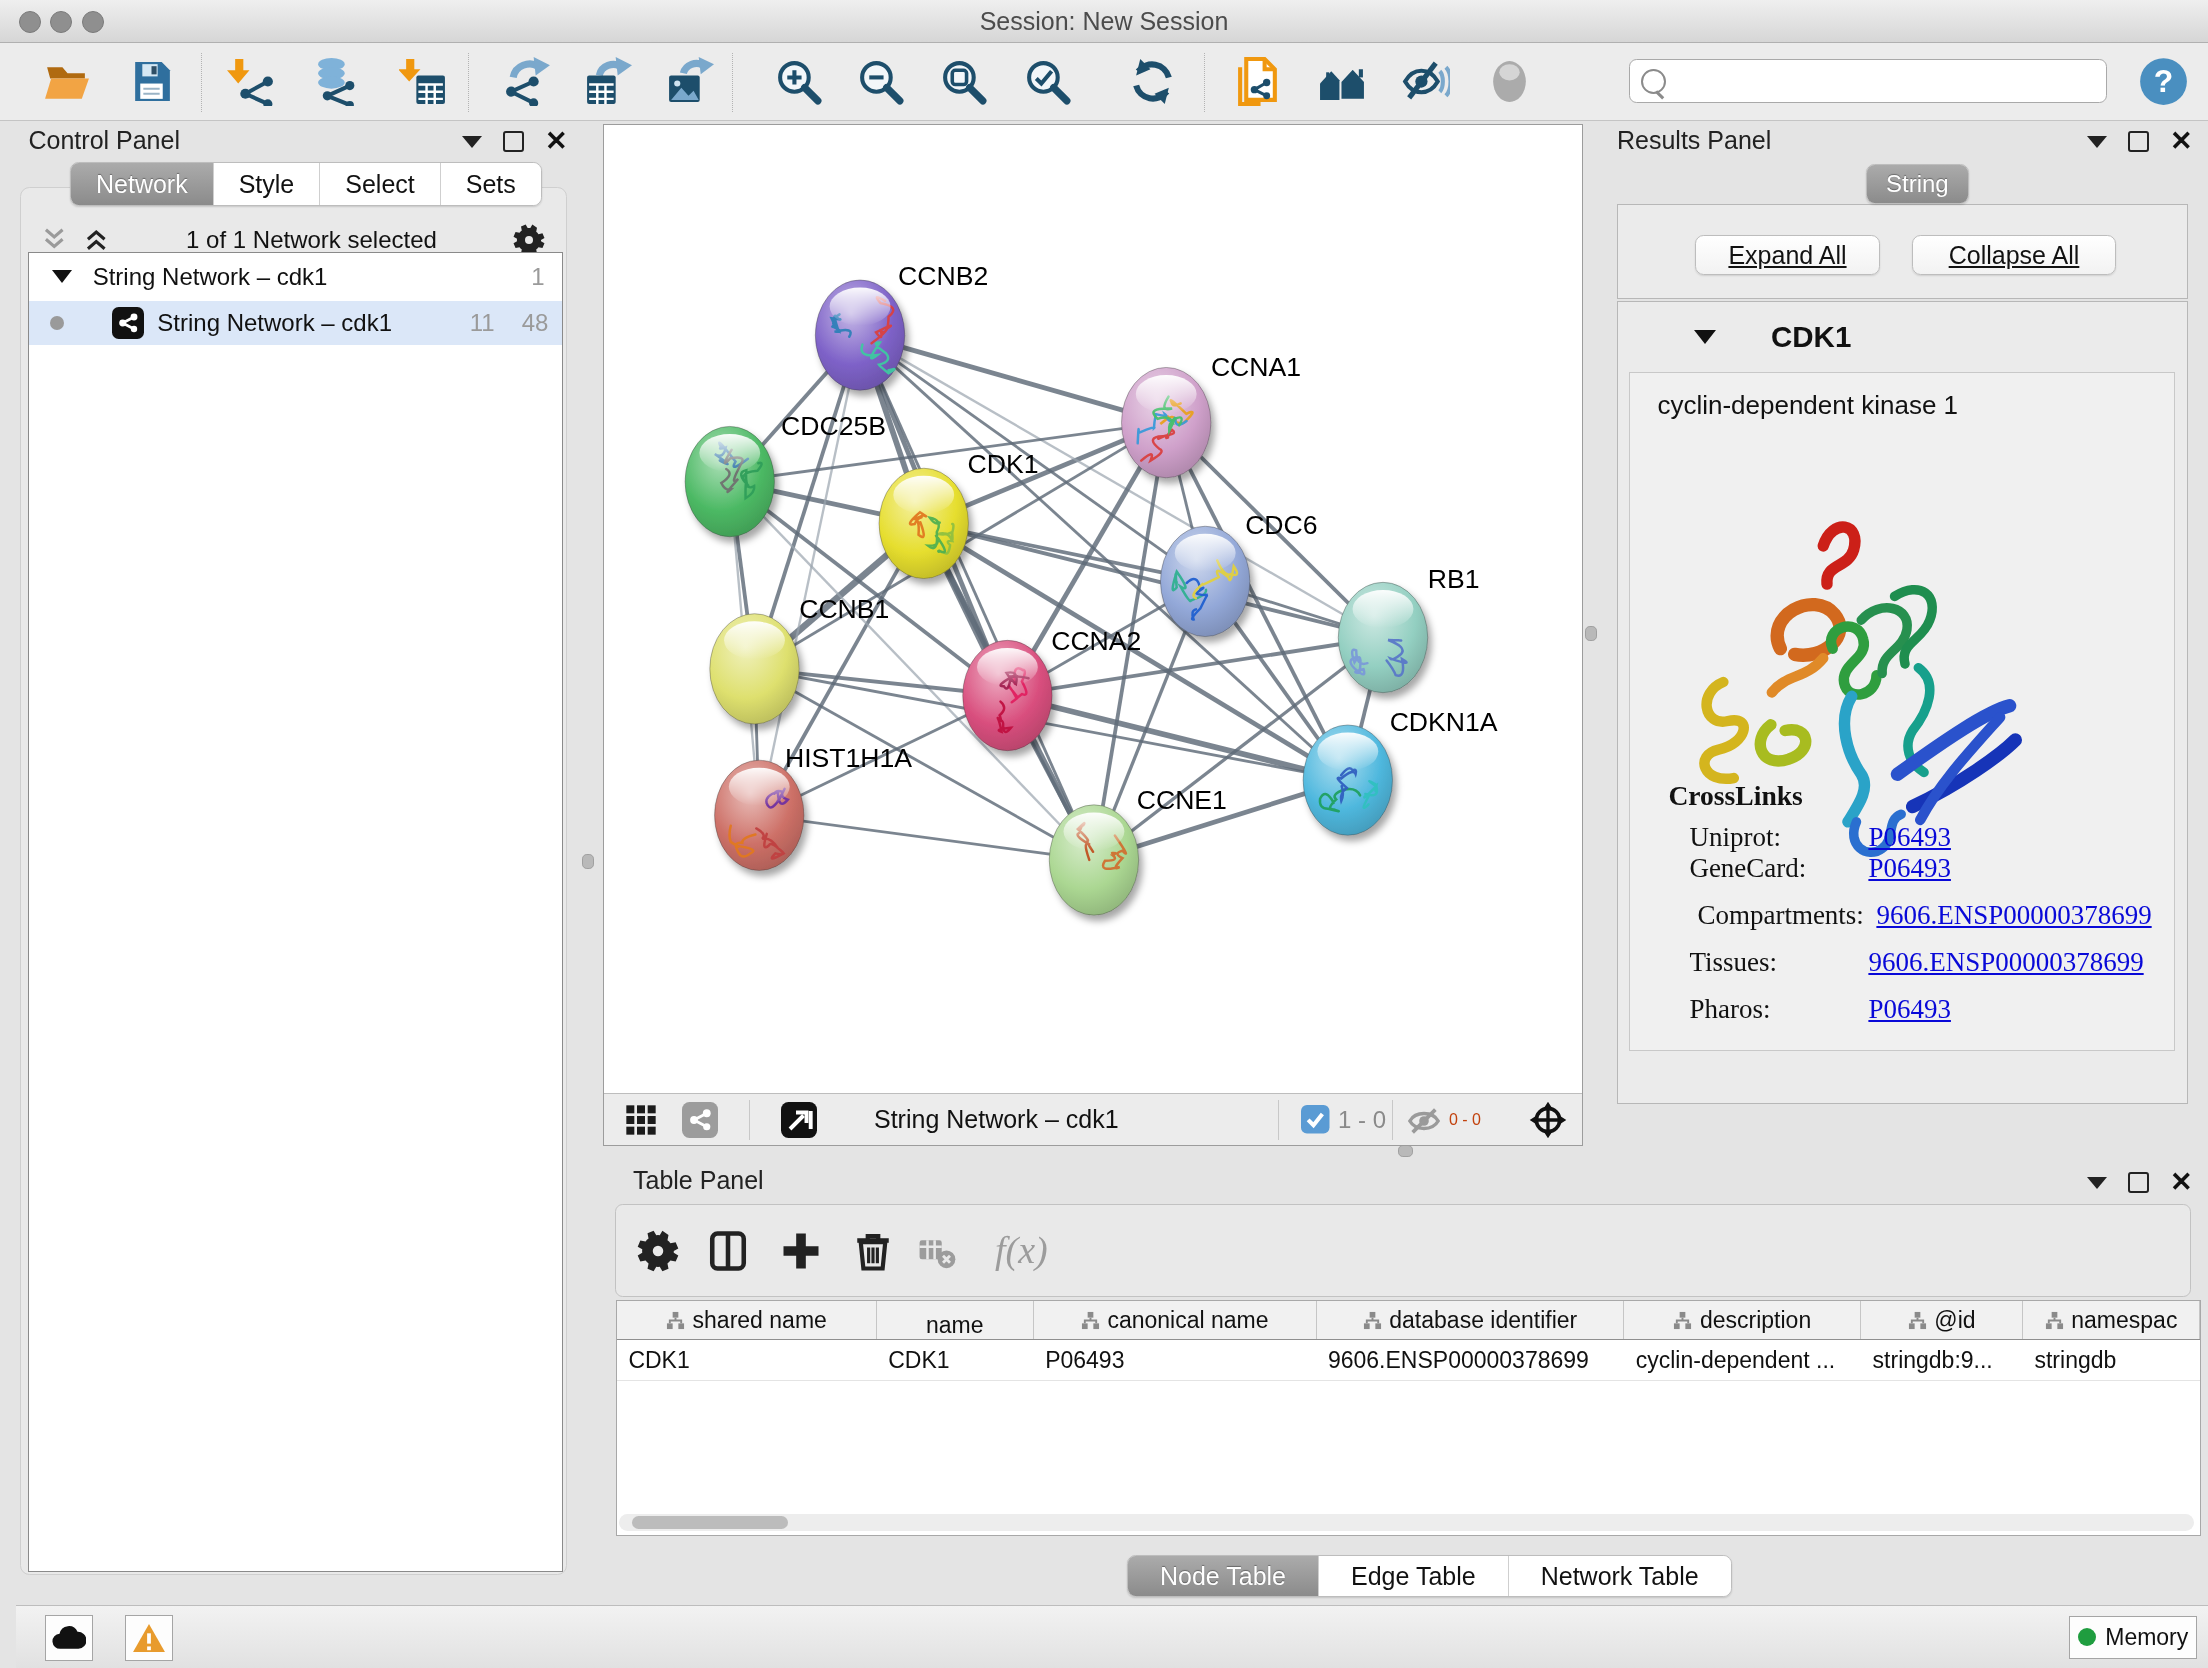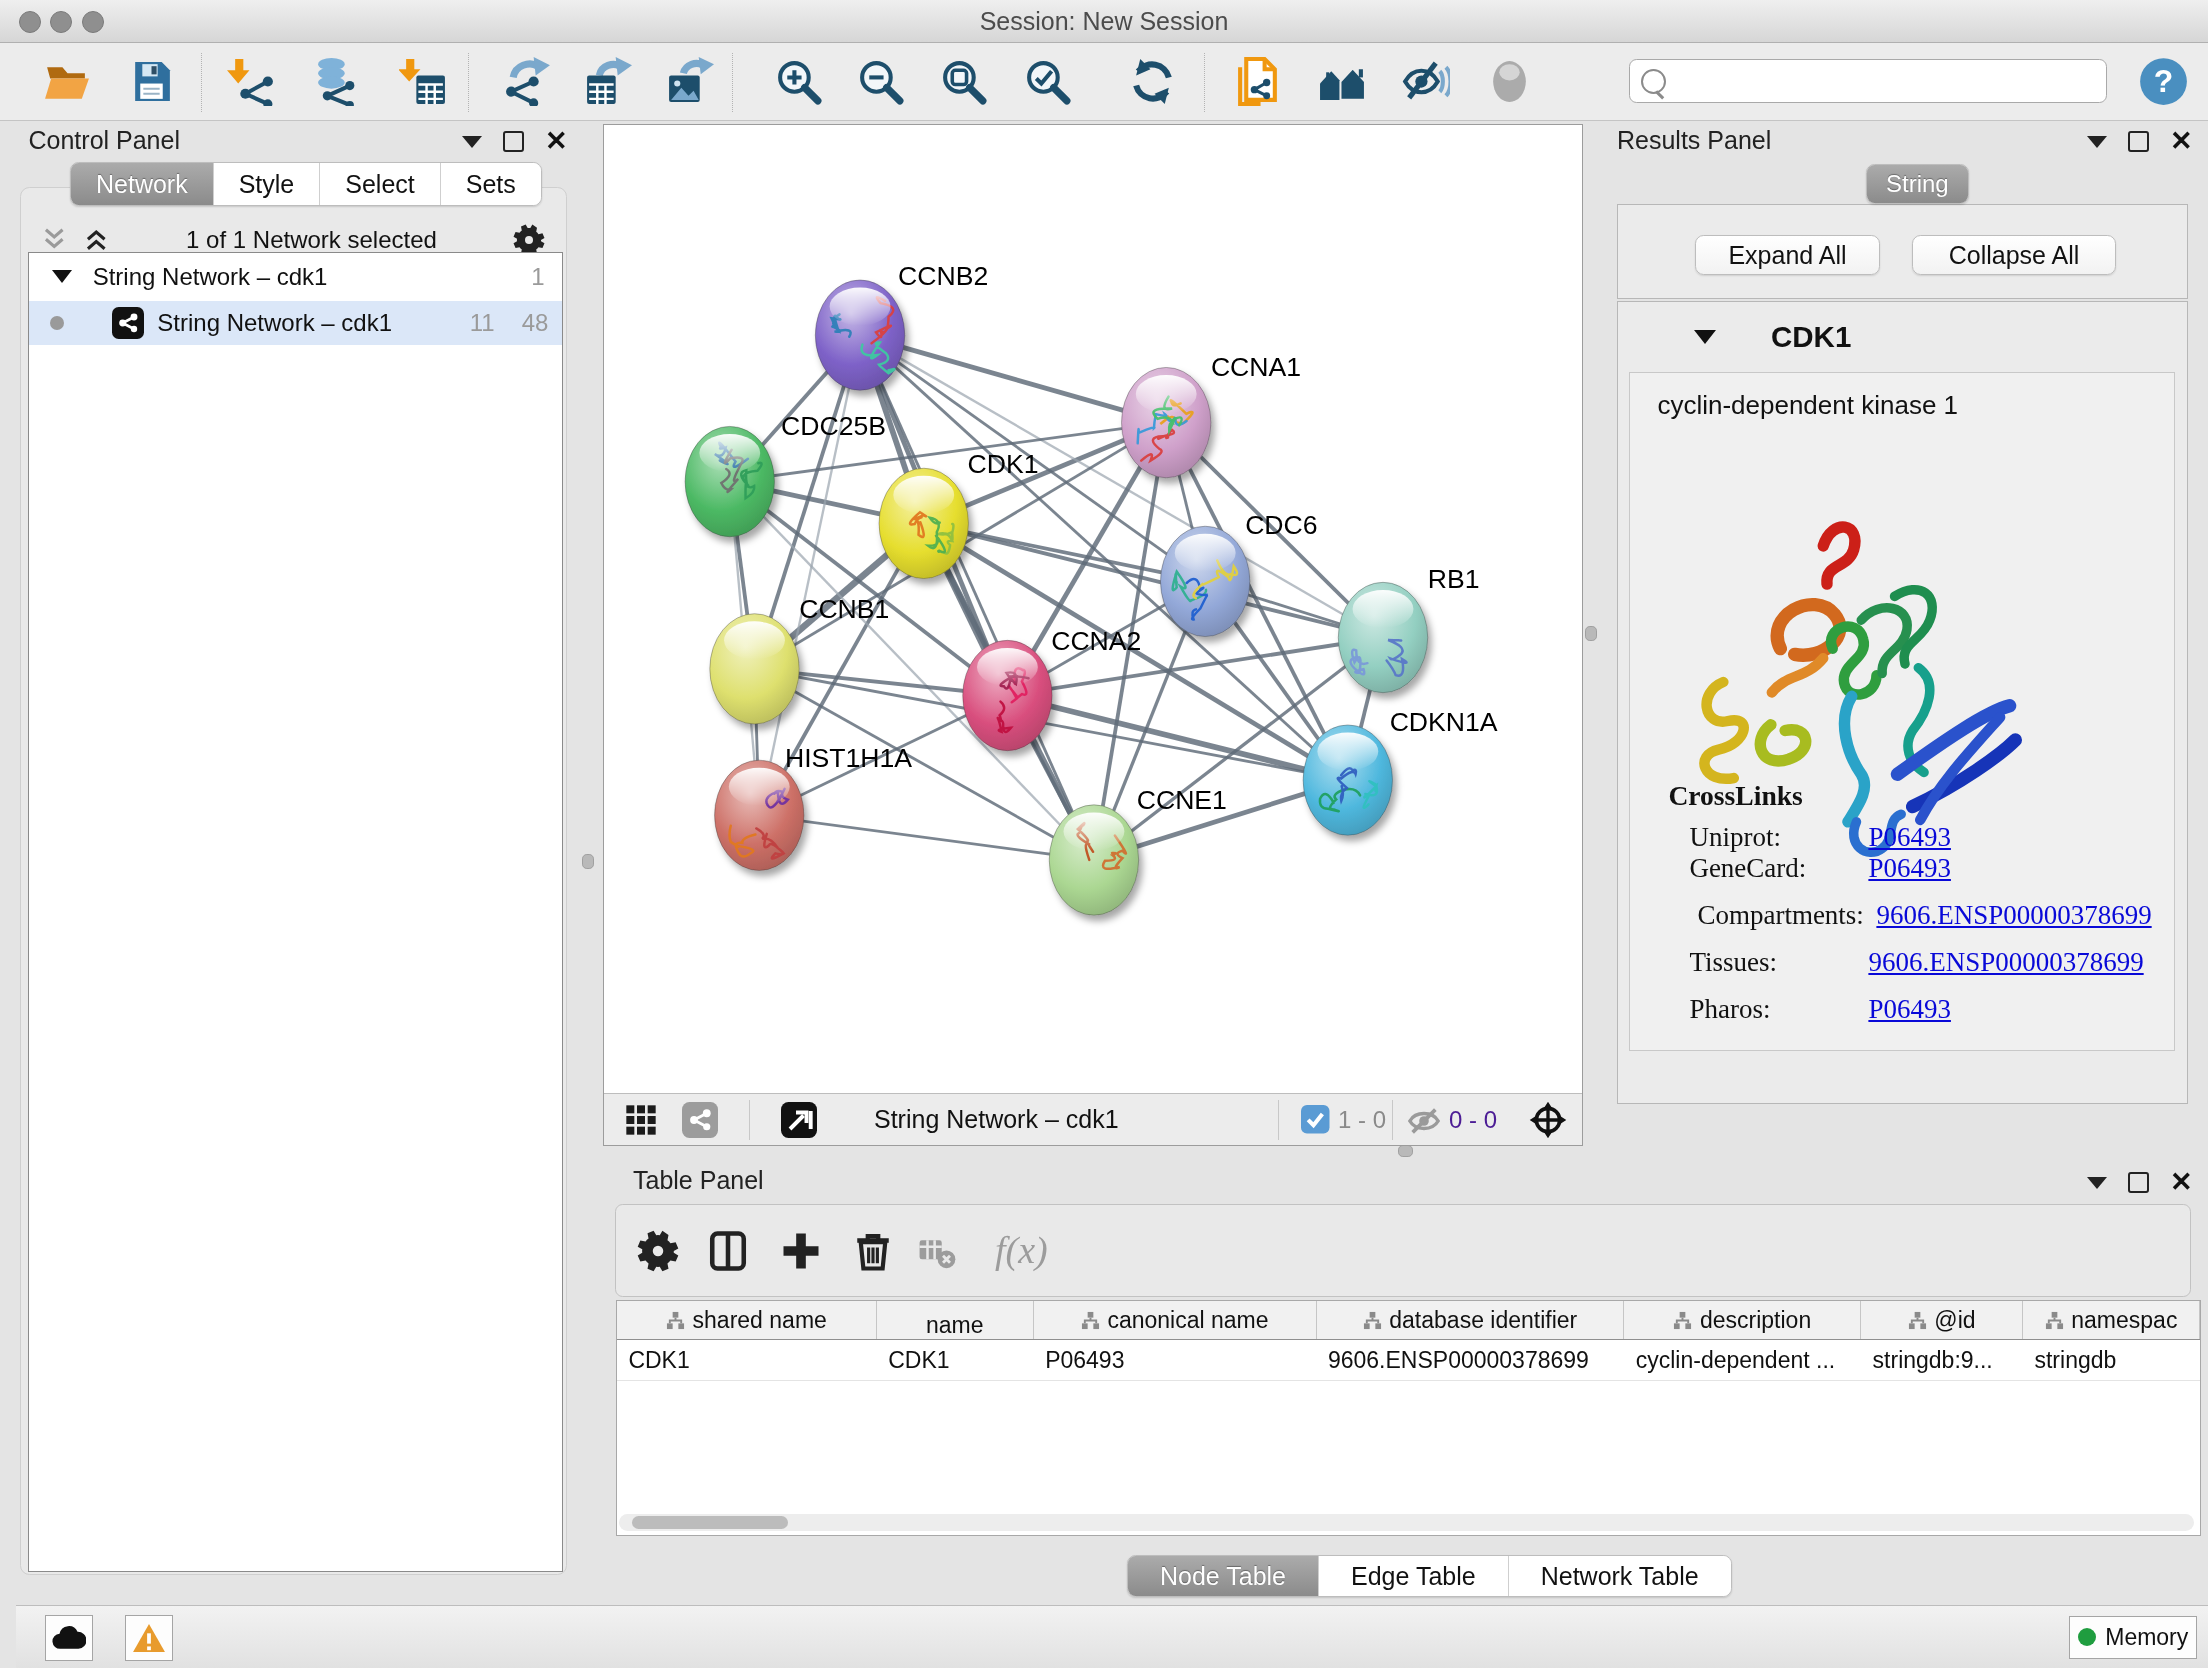--- a/index.html
+++ b/index.html
@@ -44,21 +44,21 @@
   #cp-tree{position:absolute;left:6.7px;top:64px;width:533px;height:1318px;background:#fff;border:1px solid #8a8a8a;}
   .trow{position:absolute;left:0;width:100%;height:44px;display:flex;align-items:center;font-size:24px;}
   .num{color:#9a9a9a;font-size:24px;}
   
   #netpanel{left:603px;top:124px;width:978px;height:1020px;background:#fff;border:1px solid #9c9c9c;}
   #netbar{position:absolute;left:0;top:968px;width:978px;height:51px;background:#ececec;border-top:1px solid #bdbdbd;}
   .nb-sep{position:absolute;top:5.7px;height:40px;width:0;border-left:1px solid #c8c8c8;}
   
   .rbox{background:#ebebeb;border:1px solid #b7b7b7;}
   .btn{background:linear-gradient(#ffffff,#f2f2f2);border:1px solid #bdbdbd;border-radius:8.6px;
-    font-size:25px;text-align:center;box-shadow:0 1px 1.9px rgba(0,0,0,.12);}
+    font-size:25px;text-align:center;box-shadow:0 1px 1.9px rgba(0,0,0,.12);text-decoration:underline;}
   a.link{color:#0909d8;text-decoration:underline;}
   .serif{font-family:"Liberation Serif",serif;}
   
   #tp-toolbar{left:615px;top:1204px;width:1574px;height:91px;background:#e9e9e9;
     border:1px solid #c2c2c2;border-radius:7.6px;}
   #dtable{left:616px;top:1300px;width:1583px;height:235px;background:#fff;border:1px solid #a8a8a8;border-top:none;}
   .thead{display:flex;background:#f1f1f1;border-top:1px solid #a8a8a8;border-bottom:1.9px solid #8f8f8f;height:38px;}
   .th{display:flex;align-items:center;justify-content:center;gap:7.6px;font-size:23px;color:#111;
     border-right:1px solid #c6c6c6;box-sizing:border-box;overflow:hidden;white-space:nowrap;}
   .trowd{display:flex;height:40px;border-bottom:1px solid #e4e4e4;}
@@ -543,21 +543,21 @@
         <rect width="24" height="24" rx="5" fill="#5a9bd4"></rect>
         <path d="M6 12.5 l4.5 4.5 L18 7.5" stroke="#fff" stroke-width="3.4" fill="none"></path>
       </svg>
     <div style="position:absolute;left:734px;top:0;height:51px;line-height:51px;font-size:24px;color:#8a8a8a">1 - 0</div>
     <div class="nb-sep" style="left:788px"></div>
     <svg width="34" height="34" viewBox="0 0 24 24" style="position:absolute;left:803px;top:9.5px">
         <path d="M2 12 C6 5 18 5 22 12 C18 19 6 19 2 12 Z" fill="none" stroke="#9a9a9a" stroke-width="2.4"></path>
         <circle cx="12" cy="12" r="3.4" fill="#9a9a9a"></circle>
         <path d="M4 20 L20 4" stroke="#9a9a9a" stroke-width="2.6"></path>
       </svg>
-    <div style="position:absolute;left:845px;top:0;height:51px;line-height:51px;font-size:24px;color:#4c1d95">0 - 0</div>
+    <div style="position:absolute;left:845px;top:0;height:51px;line-height:51px;font-size:16px;color:#c2410c">0 - 0</div>
     <svg width="40" height="40" viewBox="0 0 24 24" style="position:absolute;left:924px;top:5.7px">
         <circle cx="12" cy="12" r="7" fill="none" stroke="#111" stroke-width="2.2"></circle>
         <path d="M12 1 L9.5 5 h5 Z M12 23 L9.5 19 h5 Z M1 12 L5 9.5 v5 Z M23 12 L19 9.5 v5 Z" fill="#111"></path>
         <path d="M12 5 v14 M5 12 h14" stroke="#111" stroke-width="2"></path>
       </svg>
   </div>
 </div>
 
 <div class="abs panel-title" style="left:1617px;top:126px">Results Panel</div>
 <div class="phicons" style="left:2087px;top:131px">

